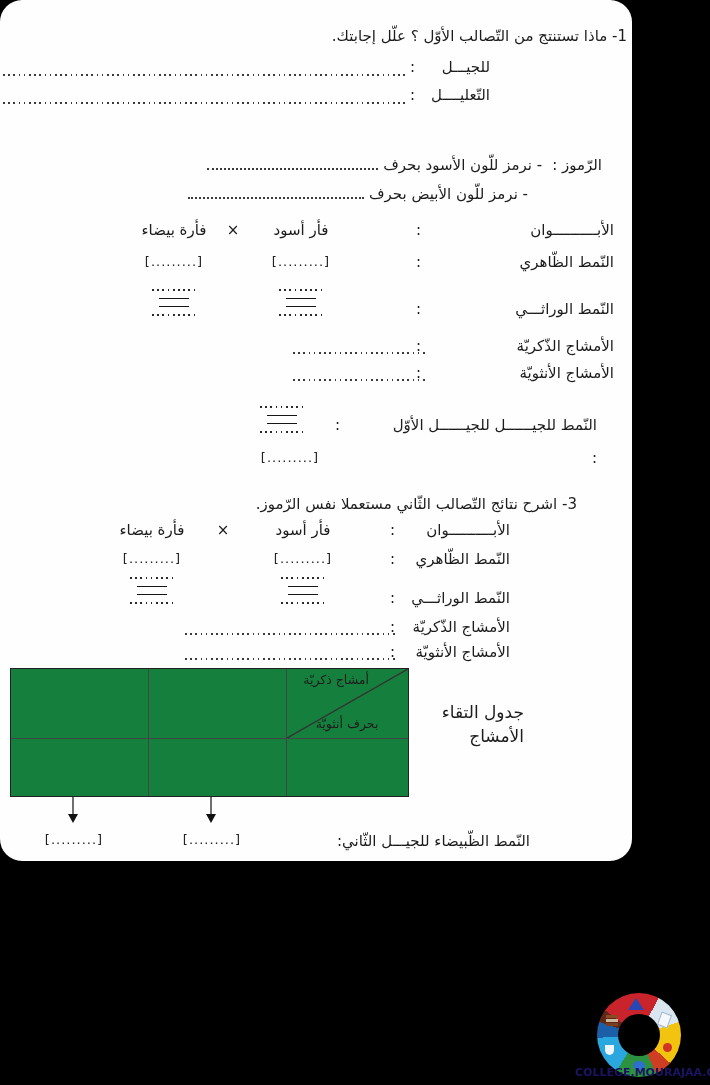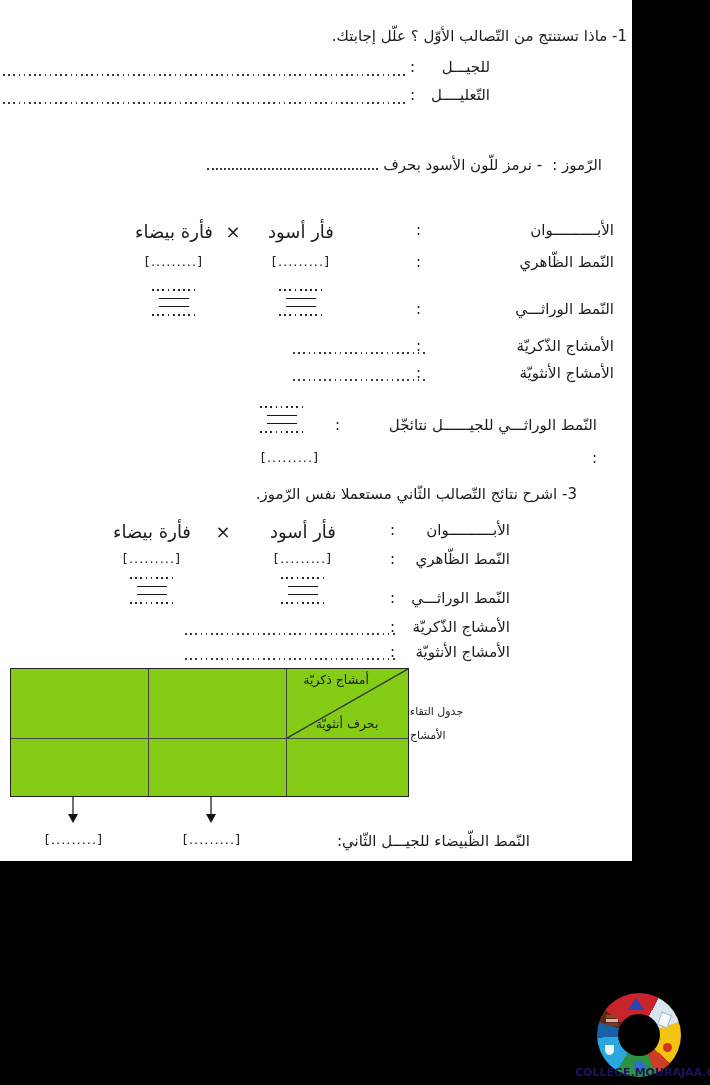--- a/index.html
+++ b/index.html
@@ -5,47 +5,48 @@
   html,body{margin:0;padding:0;}
   body{
     width:710px;height:1085px;position:relative;overflow:hidden;
     background:#000;
     font-family:"DejaVu Sans", sans-serif;
     color:#1c1c1c;
   }
   .page{
     position:absolute;left:0;top:0;width:632px;height:861px;
     background:#fefefe;
+    border-radius:22px;
   }
   .abs{position:absolute;}
   .rtl{direction:rtl;unicode-bidi:embed;}
   .qline{font-size:15px;white-space:nowrap;}
   
   .dotline{
     position:absolute;height:2px;
     background-image:repeating-linear-gradient(90deg,#3a3a3a 0 1.6px,transparent 1.6px 5.2px);
   }
   
   .lblblk{
     position:absolute;display:flex;justify-content:space-between;
     direction:rtl;font-size:15px;white-space:nowrap;
   }
-  .cell{position:absolute;text-align:center;font-size:18px;white-space:nowrap;}
+  .cell{position:absolute;text-align:center;font-size:15px;white-space:nowrap;}
   .bracket{direction:ltr;unicode-bidi:bidi-override;letter-spacing:1px;font-size:13px;color:#222;}
   
   .gsym{position:absolute;width:48px;}
   .gdots{height:2px;margin:0 2px;
     background-image:repeating-linear-gradient(90deg,#2a2a2a 0 1.7px,transparent 1.7px 5.2px);}
   .gdbl{height:7px;margin:7px 9px;border-top:1.4px solid #161616;border-bottom:1.4px solid #161616;}
   
-  .ptable{position:absolute;left:10px;top:668px;width:397px;height:127px;border:1.5px solid #222;background:#84cc16;}
+  .ptable{position:absolute;left:10px;top:668px;width:397px;height:127px;border:1.5px solid #222;background:#15803d;}
   .tline{position:absolute;background:#444;}
   .tbl-lbl{position:absolute;font-size:12.5px;direction:rtl;white-space:nowrap;}
-  .caption{position:absolute;left:410px;top:700px;width:114px;text-align:left;
-    direction:rtl;font-size:11px;line-height:24px;}
+  .caption{position:absolute;left:410px;top:700px;width:114px;text-align:right;
+    direction:rtl;font-size:17px;line-height:24px;}
   
   .arrow{position:absolute;width:14px;height:26px;}
   
   .logo-ring{
     position:absolute;left:597px;top:993px;width:84px;height:84px;border-radius:50%;
     background:conic-gradient(from -30deg,
       #c9242b 0deg 58deg,
       #d9e6f0 58deg 102deg,
       #f2c40f 102deg 162deg,
       #cd3e23 162deg 186deg,
@@ -90,20 +91,24 @@
   </div>
   <div class="dotline" style="left:3px;top:102px;width:404px;"></div>
 
 
   <div class="abs rtl" style="top:156px;right:30px;left:202px;display:flex;font-size:15px;white-space:nowrap;">
     <span style="margin-left:10px;">الرّموز :</span>
     <span>- نرمز للّون الأسود بحرف</span>
     <span style="flex:1;border-bottom:2px dotted #3a3a3a;margin:0 5px 4px 5px;"></span>
   </div>
 
+  <div class="abs rtl" style="top:185px;right:104px;left:183px;display:flex;font-size:15px;white-space:nowrap;">
+    <span>- نرمز للّون الأبيض بحرف</span>
+    <span style="flex:1;border-bottom:2px dotted #3a3a3a;margin:0 5px 4px 5px;"></span>
+  </div>
 
   <div class="lblblk" style="top:221px;right:18px;width:198px;">
     <span>الأبــــــــــوان</span>
     <span>:</span>
   </div>
   <div class="cell rtl" style="left:262px;top:221px;width:78px;">فأر أسود</div>
   <div class="cell" style="left:222px;top:221px;width:22px;">×</div>
   <div class="cell rtl" style="left:134px;top:221px;width:80px;">فأرة بيضاء</div>
 
   <div class="lblblk" style="top:253px;right:18px;width:198px;">
@@ -134,35 +139,35 @@
   </div>
   <div class="dotline" style="left:293px;top:352px;width:132px;"></div>
 
   <div class="lblblk" style="top:364px;right:18px;width:198px;">
     <span>الأمشاج الأنثويّة</span>
     <span>:</span>
   </div>
   <div class="dotline" style="left:293px;top:379px;width:132px;"></div>
 
   <div class="lblblk" style="top:416px;right:35px;width:262px;">
-    <span>النّمط الوراثـــي للجيــــــل نتائجّل</span>
+    <span>النّمط للجيــــــل للجيــــــل الأوّل</span>
     <span>:</span>
   </div>
   <div class="gsym" style="left:258px;top:406px;">
     <div class="gdots"></div>
       <div class="gdbl"></div>
       <div class="gdots"></div>
   </div>
 
   <div class="lblblk" style="top:449px;right:35px;width:262px;">
     <span>:</span>
   </div>
   <div class="cell bracket" style="left:258px;top:450px;width:64px;">[.........]</div>
 
-  <div class="abs rtl qline" style="top:485px;right:55px;">3- اشرح نتائج التّصالب الثّاني مستعملا نفس الرّموز.</div>
+  <div class="abs rtl qline" style="top:495px;right:55px;">3- اشرح نتائج التّصالب الثّاني مستعملا نفس الرّموز.</div>
 
   <div class="lblblk" style="top:521px;right:122px;width:120px;">
     <span>الأبــــــــــوان</span>
     <span>:</span>
   </div>
   <div class="cell rtl" style="left:264px;top:521px;width:78px;">فأر أسود</div>
   <div class="cell" style="left:212px;top:521px;width:22px;">×</div>
   <div class="cell rtl" style="left:112px;top:521px;width:80px;">فأرة بيضاء</div>
 
   <div class="lblblk" style="top:550px;right:122px;width:120px;">

